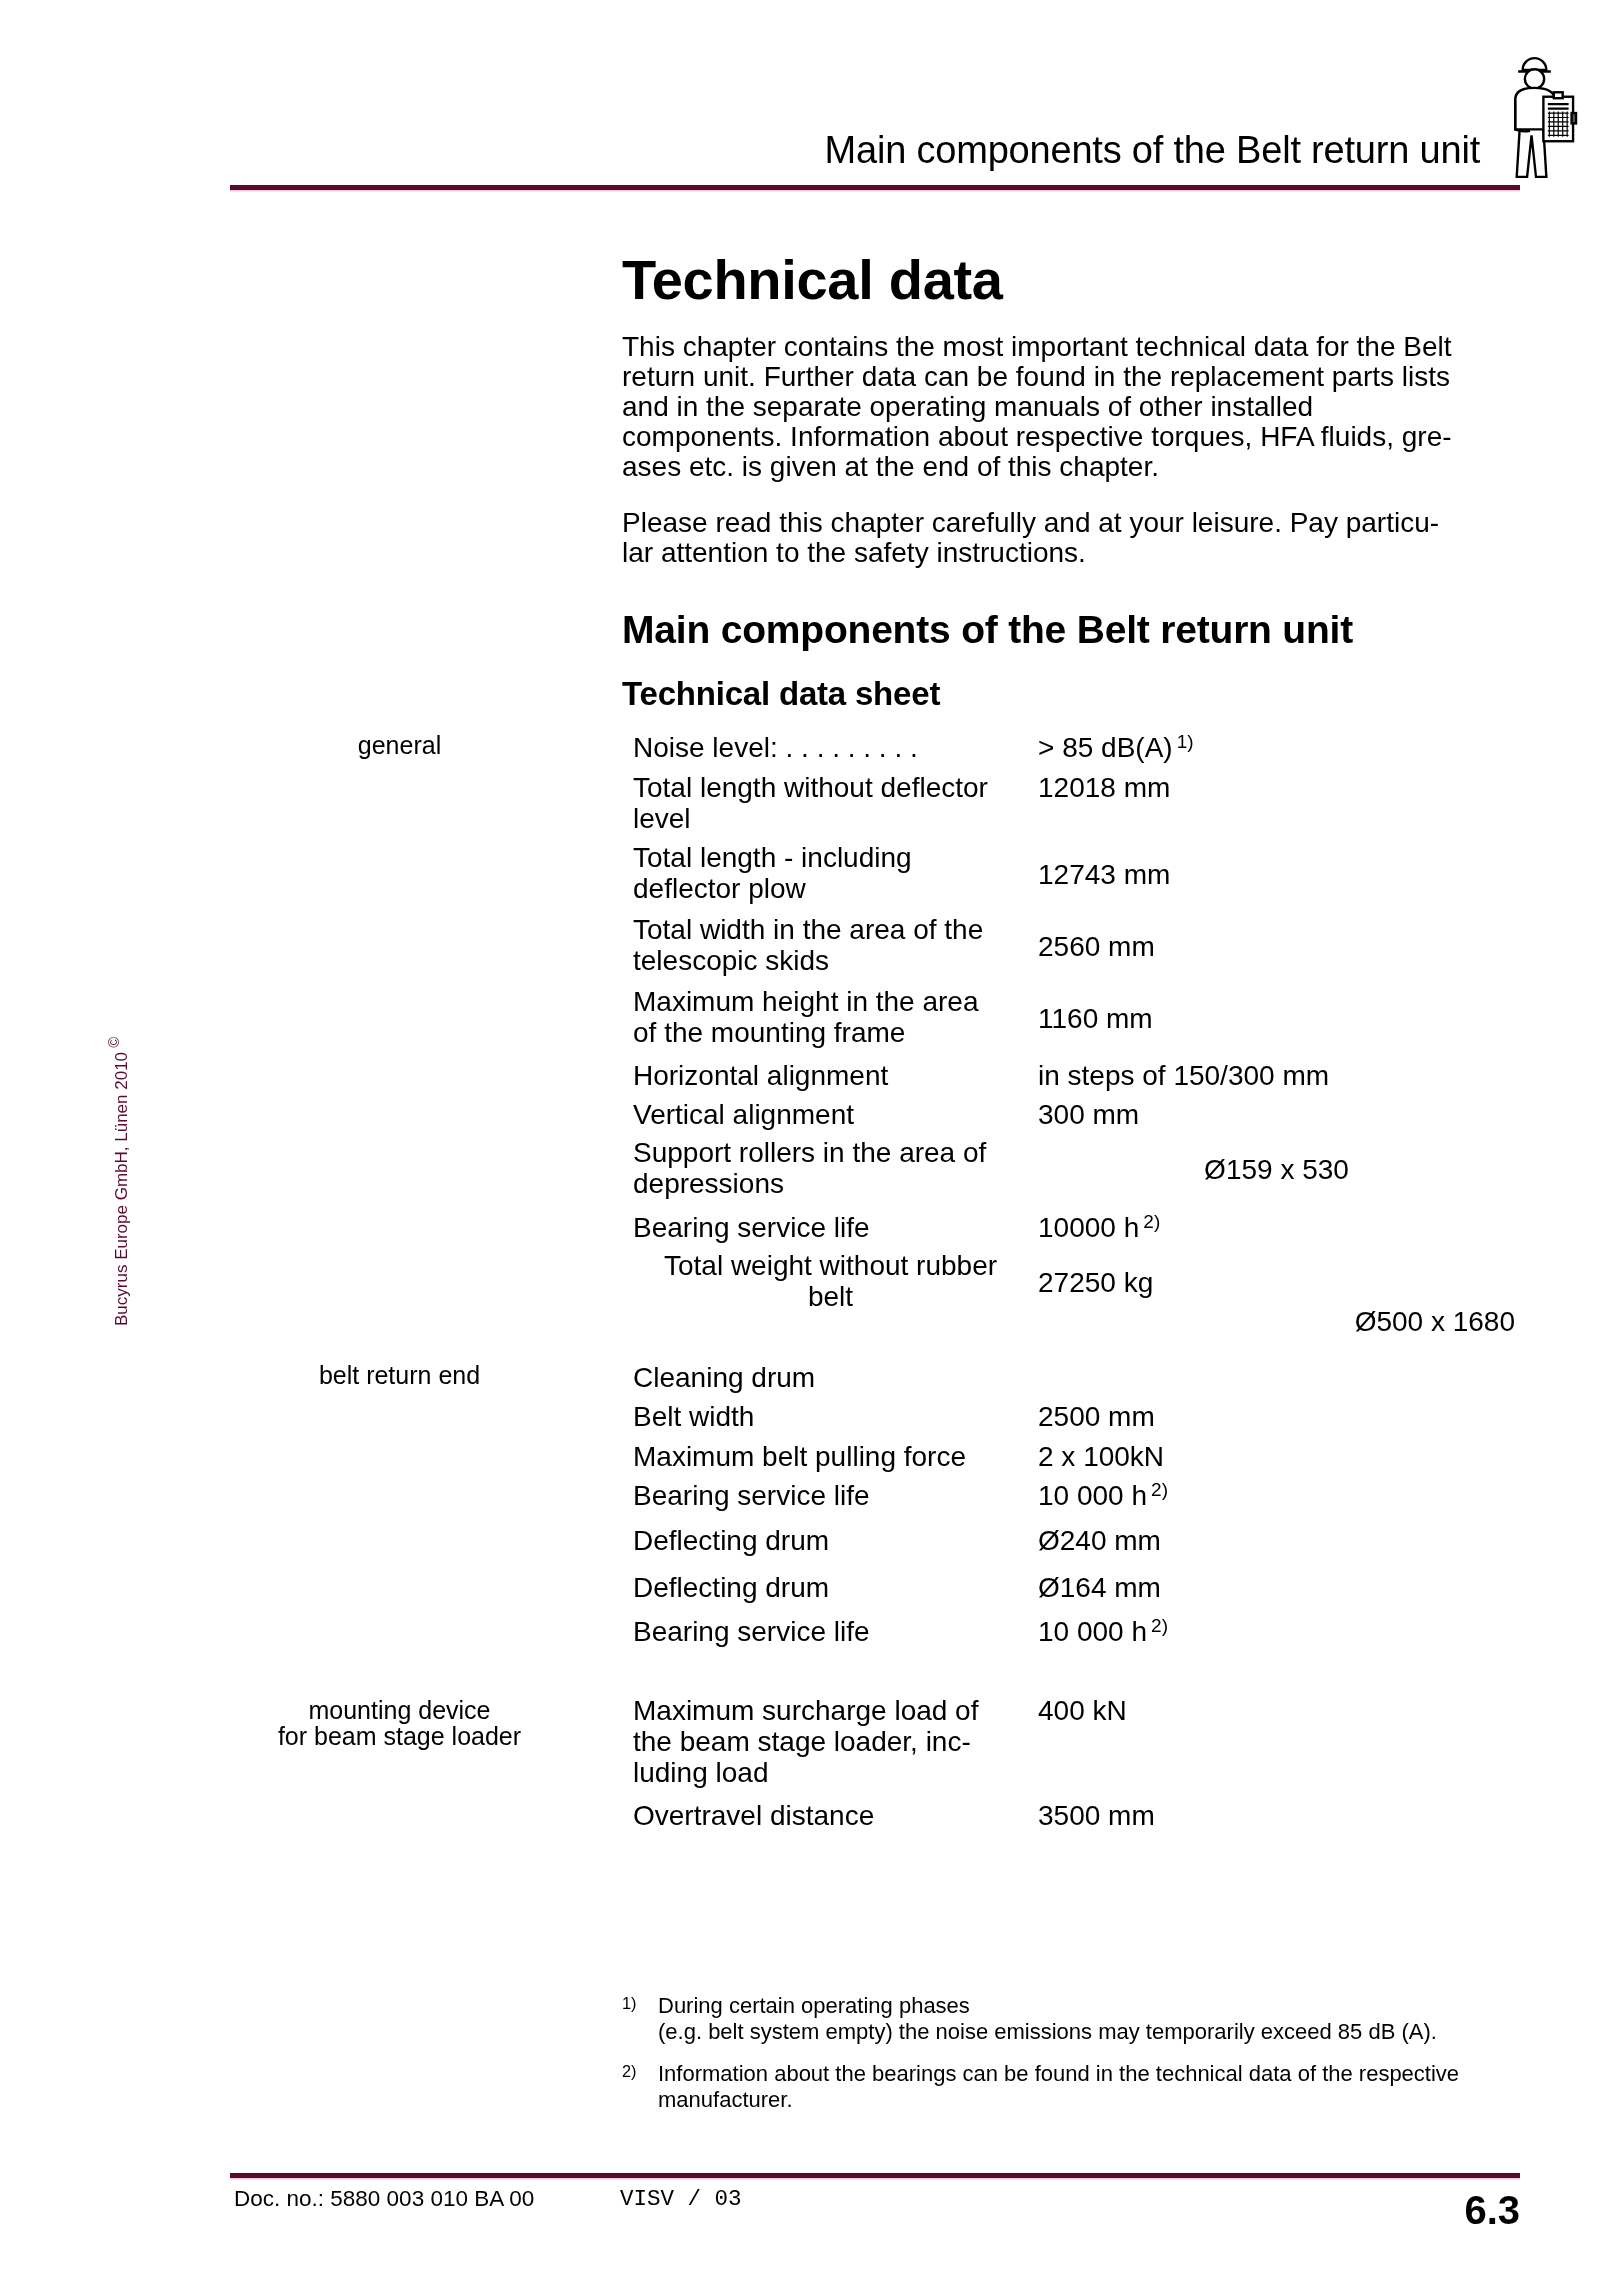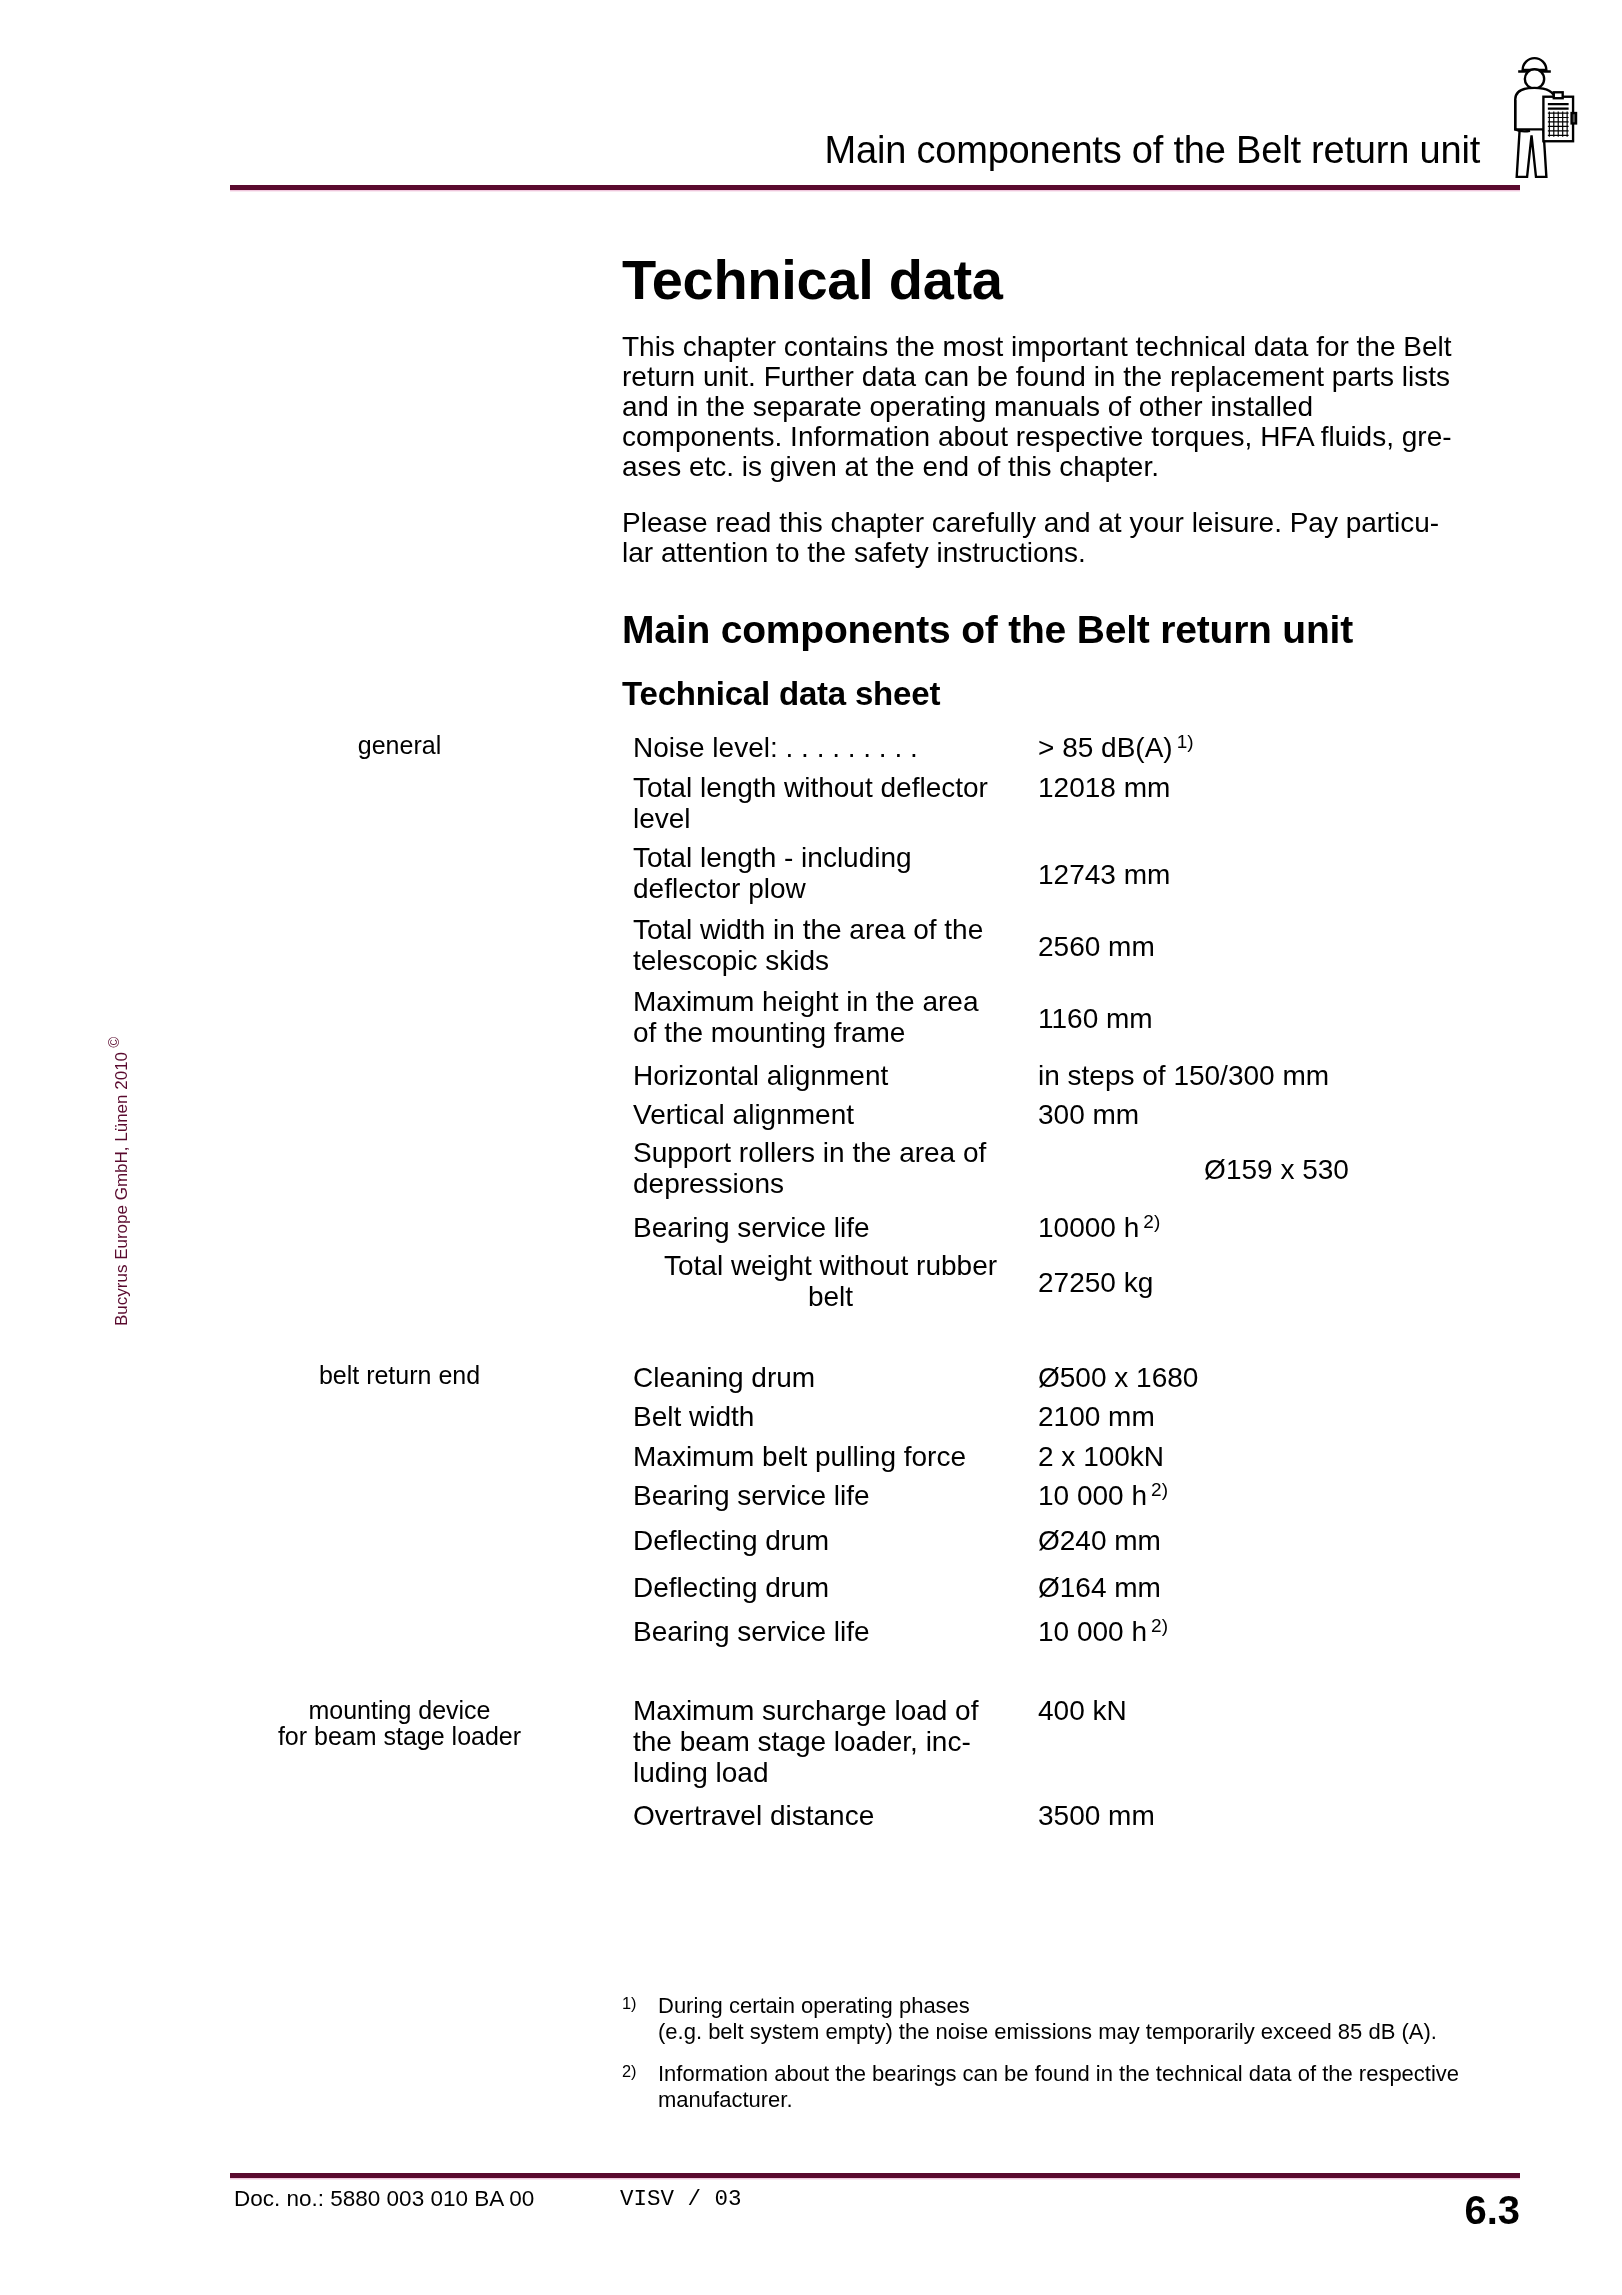--- a/index.html
+++ b/index.html
@@ -129,25 +129,25 @@
       <div>Total weight without rubber</div>
       <div>belt</div>
     </div>
   <div class="abs cell val" style="top:1267px;">27250 kg</div>
 </div>
 
 <div class="abs cat" style="left:229px; top:1362px;">belt return end</div>
 
 <div>
   <div class="abs cell lbl" style="top:1362px;">Cleaning drum</div>
-  <div class="abs cell val" style="top:1362px;">Ø500 x 1680</div>
+  <div class="abs cell val" style="top:1306px;text-align:right;">Ø500 x 1680</div>
 </div>
 <div>
   <div class="abs cell lbl" style="top:1401px;">Belt width</div>
-  <div class="abs cell val" style="top:1401px;">2100 mm</div>
+  <div class="abs cell val" style="top:1401px;">2500 mm</div>
 </div>
 <div>
   <div class="abs cell lbl" style="top:1441px;">Maximum belt pulling force</div>
   <div class="abs cell val" style="top:1441px;">2 x 100kN</div>
 </div>
 <div>
   <div class="abs cell lbl" style="top:1480px;">Bearing service life</div>
   <div class="abs cell val" style="top:1480px;"><span>10 000 h</span><sup>2)</sup></div>
 </div>
 <div>

